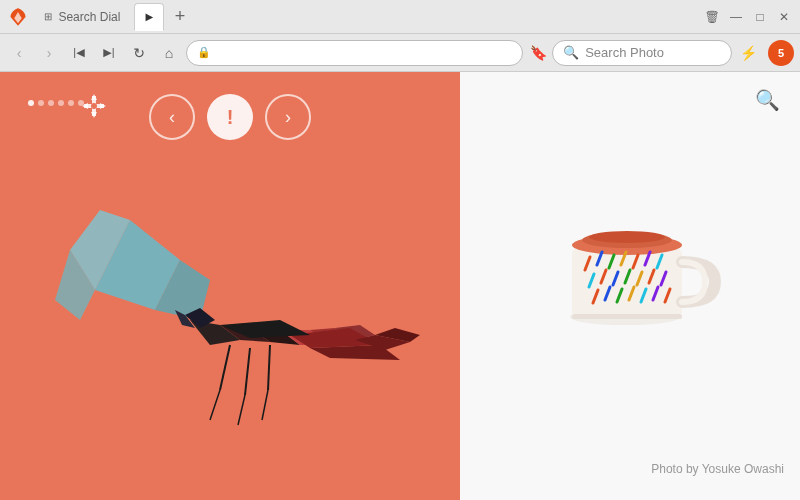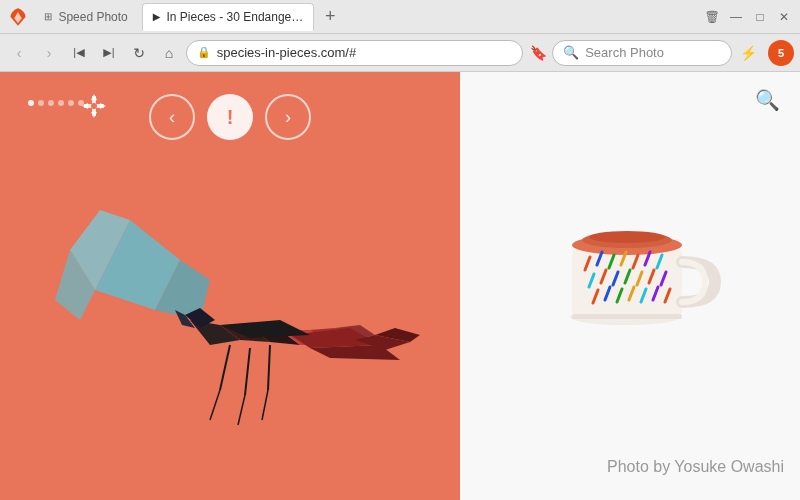--- a/index.html
+++ b/index.html
@@ -259,45 +259,44 @@
     .mug-container {
       margin-top: 80px;
       display: flex;
       align-items: center;
       justify-content: center;
     }
     .photo-credit {
       position: absolute;
       bottom: 24px;
       right: 16px;
-      font-size: 16px;
+      font-size: 12px;
       color: #999;
     }
 
     
     .mug-svg { width: 200px; height: 200px; }
   </style>
 </head>
 <body>
 
 <div class="title-bar">
 
   <svg class="vivaldi-icon" viewBox="0 0 32 32">
     <path d="M16 2 C16 2 4 6 4 16 L16 30 L28 16 C28 6 16 2 16 2Z" fill="#e8501a"></path>
     <path d="M16 8 L10 18 L16 26 L22 18Z" fill="#fff" opacity="0.7"></path>
   </svg>
 
   <div class="tabs-area">
     <div class="tab speed-dial">
       <span class="tab-icon">⊞</span>
-      <span>Speed Photo</span>
+      <span>Search Dial</span>
     </div>
     <div class="tab active">
       <span class="tab-icon">▶</span>
-      <span>In Pieces - 30 Endange…</span>
     </div>
     <div class="new-tab-btn">
       <span>+</span>
     </div>
   </div>
 
   <div class="window-controls">
     <div class="win-btn">🗑</div>
     <div class="win-btn">—</div>
     <div class="win-btn">□</div>
@@ -308,21 +307,20 @@
 <div class="nav-bar">
   <div class="nav-btn disabled">‹</div>
   <div class="nav-btn disabled">›</div>
   <div class="nav-btn" style="font-size:11px;">|◀</div>
   <div class="nav-btn" style="font-size:11px;">▶|</div>
   <div class="nav-btn">↻</div>
   <div class="nav-btn">⌂</div>
 
   <div class="address-bar">
     <span class="lock-icon">🔒</span>
-    <span class="address-text">species-in-pieces.com/#</span>
   </div>
 
   <div class="bookmark-btn">🔖</div>
 
   <div class="search-bar">
     <span>🔍</span>
     <span>Search Photo</span>
   </div>
 
   <div class="nav-extras">

